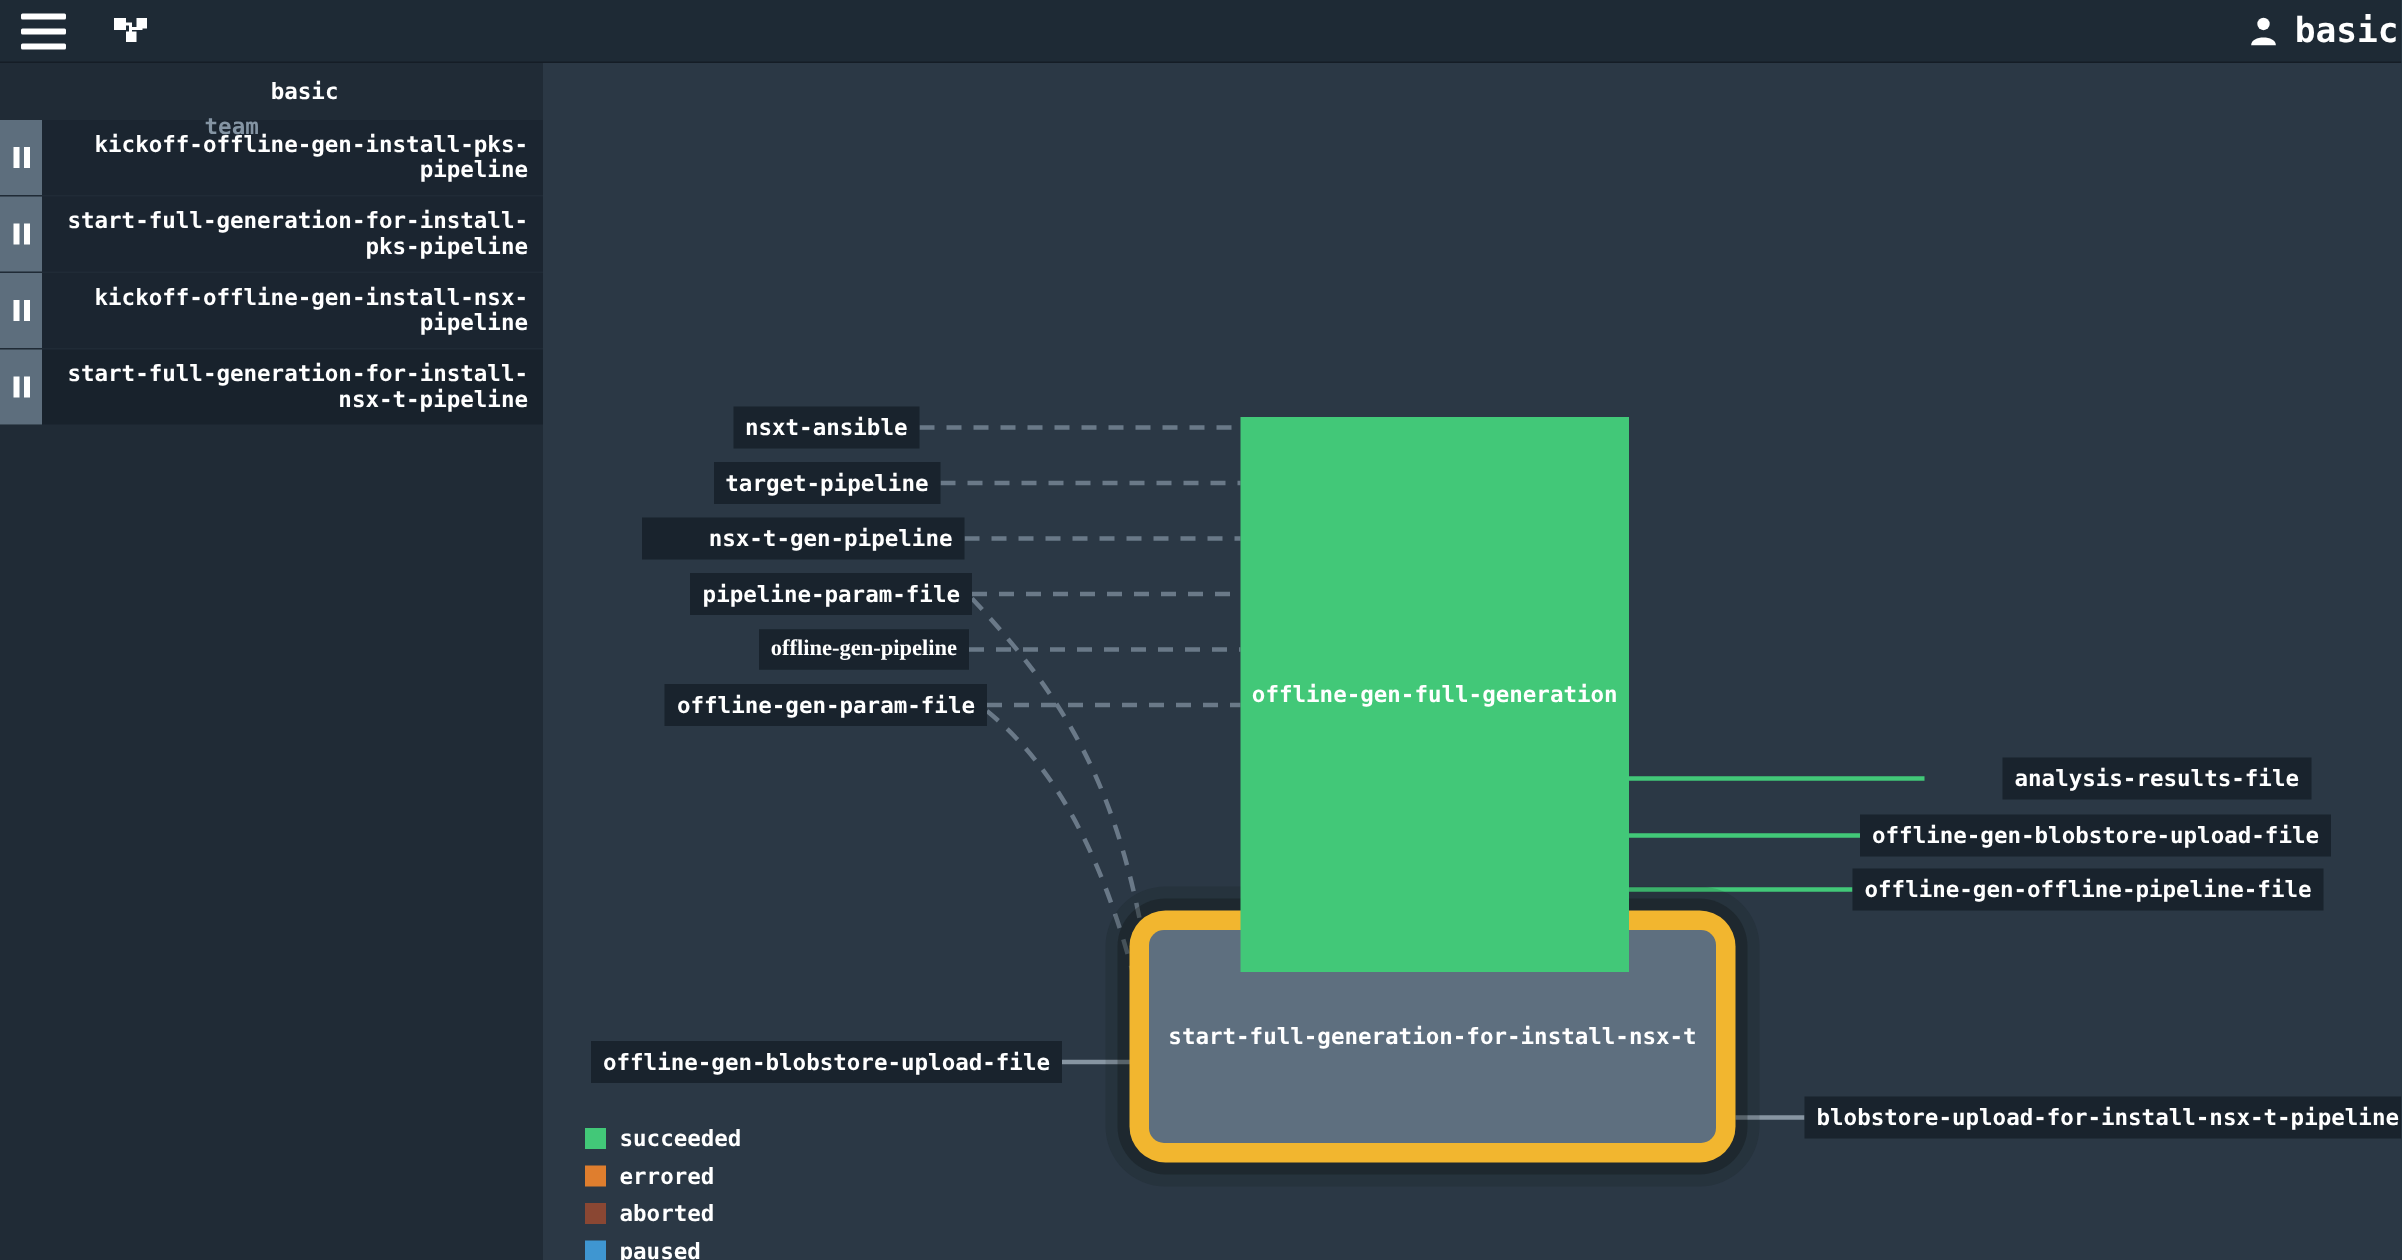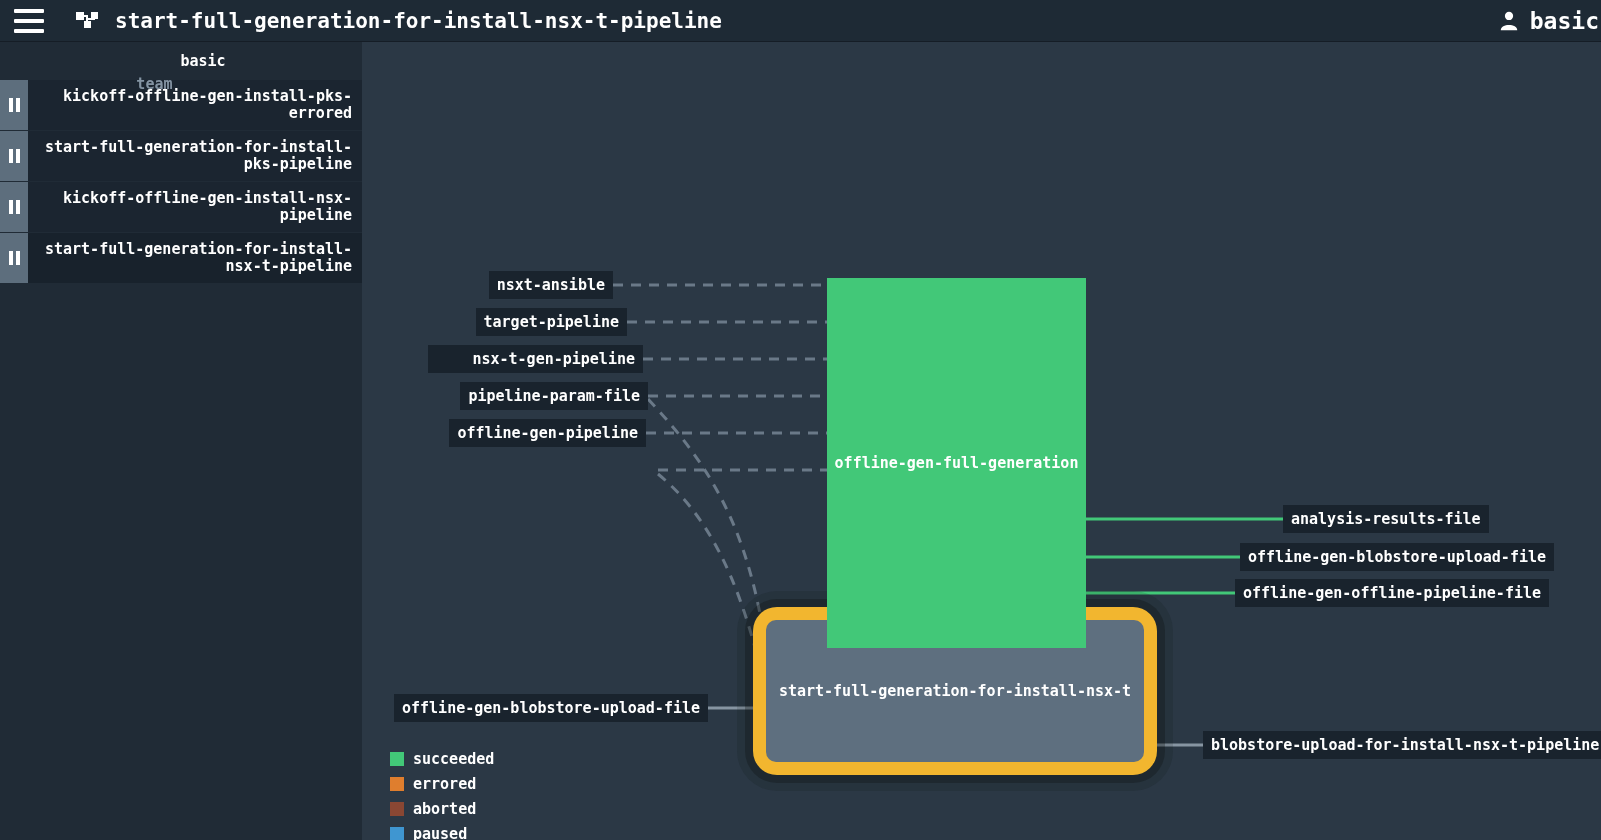--- a/index.html
+++ b/index.html
@@ -83,21 +83,20 @@
     </div>
     <svg class="pipeline-glyph" viewBox="0 0 24 24">
       <g fill="#fff" stroke="#fff" stroke-width="2">
         <path d="M5 7 H12 V14" fill="none"></path>
         <path d="M19 7 V10 H12" fill="none"></path>
         <rect x="1" y="3" width="8" height="8" stroke="none"></rect>
         <rect x="16" y="3" width="7" height="7" stroke="none"></rect>
         <rect x="9" y="12" width="7" height="7" stroke="none"></rect>
       </g>
     </svg>
-    <div class="topbar-title">start-full-generation-for-install-nsx-t-pipeline</div>
     <div class="topbar-user">
       <svg width="22" height="22" viewBox="0 0 24 24">
         <circle cx="12" cy="6.5" r="4.5" fill="#fff"></circle>
         <path d="M3 22 C3 14.5 21 14.5 21 22 Z" fill="#fff"></path>
       </svg>
       <span class="uname">basic</span>
     </div>
   </div>
 
   <div class="sidebar">
@@ -105,21 +104,21 @@
       <span class="t-label">team</span>
       <span class="t-name">basic</span>
     </div>
 
     <div class="pipe-row row-h50">
       <div class="pause-btn">
           <i></i>
           <i></i>
         </div>
       <div class="pipe-name">kickoff-offline-gen-install-pks-
-errored</div>
+pipeline</div>
     </div>
     <div class="pipe-row row-h50">
       <div class="pause-btn">
           <i></i>
           <i></i>
         </div>
       <div class="pipe-name">start-full-generation-for-install-
 pks-pipeline</div>
     </div>
     <div class="pipe-row row-h50">
@@ -164,23 +163,24 @@
       <g stroke="#8795a2" stroke-width="3" fill="none">
         <path d="M346 666 H400"></path>
         <path d="M795 703 H841"></path>
       </g>
     </svg>
 
     <div class="res-label" style="right:988px; top:243px;">nsxt-ansible</div>
     <div class="res-label" style="right:974px; top:280px;">target-pipeline</div>
     <div class="res-label" style="right:958px; top:317px;padding-left:44px;">nsx-t-gen-pipeline</div>
     <div class="res-label" style="right:953px; top:354px;">pipeline-param-file</div>
-    <div class="res-label" style="right:955px; top:391px;">offline-gen-pipeline</div>
-
-    <div class="res-label" style="left:921px; top:477px;">analysis-results-file</div>
+    <div class="res-label" style="right:955px; top:391px;font-family:Liberation Serif, serif;">offline-gen-pipeline</div>
+    <div class="res-label" style="right:943px; top:428px;">offline-gen-param-file</div>
+
+    <div class="res-label" style="left:973px; top:477px;">analysis-results-file</div>
     <div class="res-label" style="left:878px; top:515px;">offline-gen-blobstore-upload-file</div>
     <div class="res-label" style="left:873px; top:551px;">offline-gen-offline-pipeline-file</div>
 
     <div class="res-label" style="right:893px; top:666px;">offline-gen-blobstore-upload-file</div>
     <div class="res-label" style="left:841px; top:703px;">blobstore-upload-for-install-nsx-t-pipeline</div>
 
     <div class="job-box job-yellow-wrap">
       <div class="job-yellow-inner">start-full-generation-for-install-nsx-t</div>
     </div>
 

